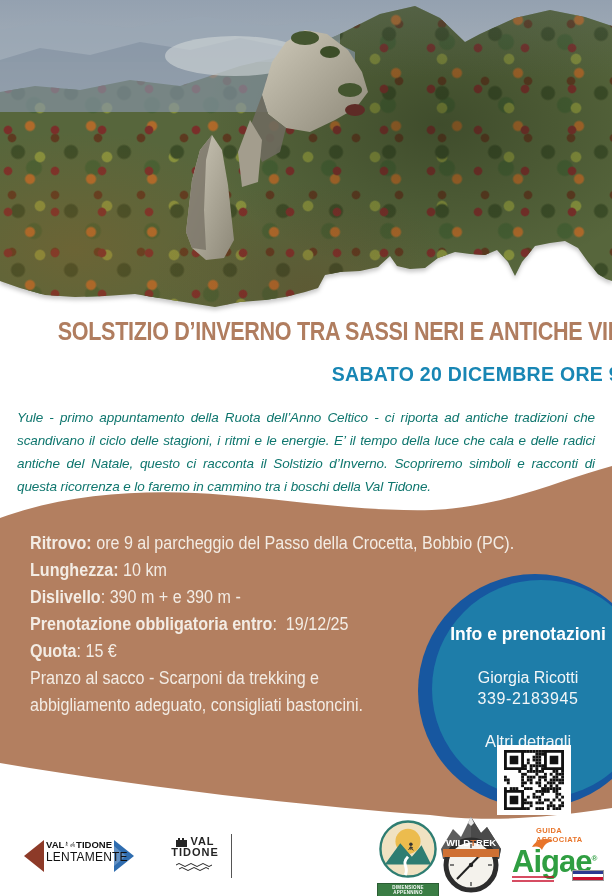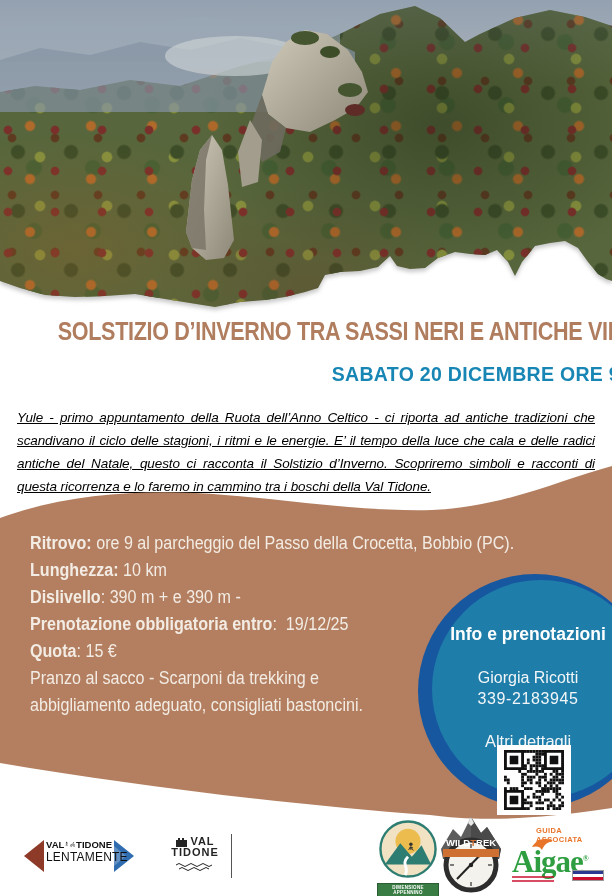--- a/index.html
+++ b/index.html
@@ -36,23 +36,23 @@
       radial-gradient(ellipse 280px 170px at 12% 80%,rgba(160,95,35,.28),transparent 70%),
       radial-gradient(ellipse 220px 150px at 50% 92%,rgba(110,55,30,.25),transparent 70%);}
   .photo-art{position:absolute;top:0;left:0;}
 
   
   .title-wrap{position:absolute;top:316px;left:0;width:612px;text-align:center;}
   .title{display:inline-block;white-space:nowrap;font-size:26px;font-weight:700;
          letter-spacing:-.4px;color:#b07d5f;transform:scaleX(.83);transform-origin:center;}
   .date-wrap{position:absolute;top:363px;left:8px;width:612px;text-align:right;}
   .date{font-size:19.5px;font-weight:700;letter-spacing:.3px;color:#1886b4;}
-  .intro{position:absolute;top:392px;left:17px;width:578px;color:#000000;
+  .intro{position:absolute;top:392px;left:17px;width:578px;color:#0f766e;
          font-style:italic;font-size:13.5px;line-height:23px;letter-spacing:-.1px;
-         text-align:justify;text-decoration:underline;}
+         text-align:justify;}
 
   
   .wave-svg{position:absolute;top:460px;left:0;}
   .details{position:absolute;top:530px;left:30px;width:600px;color:#f3ece4;
            font-size:17.5px;line-height:27px;transform:scaleX(.92);transform-origin:left top;}
   .details b{font-weight:700;}
   .dval{white-space:pre-wrap;}
 
   
   .circle-svg{position:absolute;top:566px;left:410px;}
@@ -77,21 +77,21 @@
   .lc-val,.lc-tidone{font-size:11px;font-weight:700;letter-spacing:1px;line-height:11px;}
   .lc-div{width:1px;height:44px;background:#555;}
   .lc-right div{font-size:10.5px;font-weight:700;letter-spacing:1.6px;line-height:13px;}
   .dim{position:absolute;left:377px;top:10px;width:62px;text-align:center;}
   .dim-bar{margin-top:1px;background:#3a7d44;color:#fff;font-size:4.5px;font-weight:700;
            letter-spacing:.3px;padding:1px 0;border:1px solid #2c5e34;}
   .wt{position:absolute;left:437px;top:3px;}
   .aigae{position:absolute;left:510px;top:16px;width:98px;height:58px;}
   .ai-tag{margin-left:26px;color:#e8742a;font-size:7.5px;font-weight:700;letter-spacing:.4px;}
   .ai-name{position:relative;color:#2f9e41;font-size:31px;font-weight:700;line-height:30px;
-           letter-spacing:-1px;margin-left:2px;font-family:Liberation Serif, serif;}
+           letter-spacing:-1px;margin-left:2px;}
   .ai-reg{font-size:8px;vertical-align:super;letter-spacing:0;}
   .ai-eagle{position:absolute;left:20px;top:-7px;}
   .ai-lines{position:absolute;left:2px;bottom:2px;}
   .ai-lines div{width:42px;height:2.5px;background:#c8102e;opacity:.75;margin-top:1.5px;}
   .ai-flag{position:absolute;right:4px;bottom:3px;width:30px;height:9px;border:.5px solid #999;}
   .ai-flag .f1{height:3px;background:#2b3990;}
   .ai-flag .f2{height:3px;background:#ffffff;}
   .ai-flag .f3{height:3px;background:#c8102e;}
 </style>
 </head>

